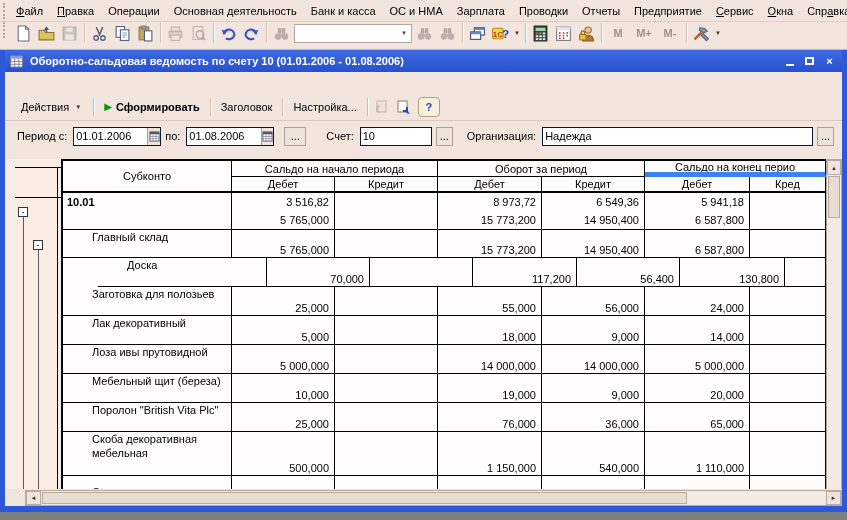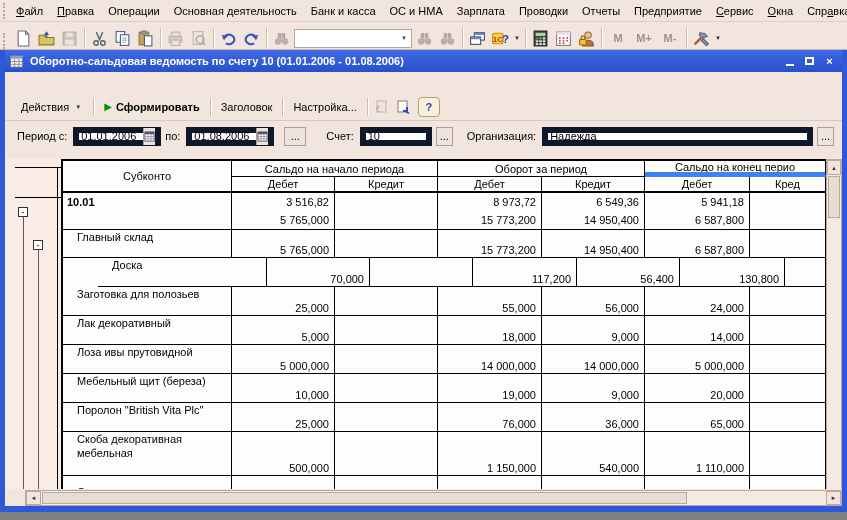--- a/index.html
+++ b/index.html
@@ -8,21 +8,21 @@
          background:var(--chrome,#f2e5de); }
 
   
   .menubar { height:22px; display:flex; align-items:center; padding-left:2px;
              background:var(--chrome,#f2e5de); border-bottom:1px solid #e0d0c8;}
   .grip { width:5px; height:16px; margin:0 4px 0 1px;
           border-left:2px dotted #b8a398; }
   .menu-item { padding:3px 7px; white-space:nowrap; cursor:default; }
   .menu-item u { text-decoration:underline; }
 
-  .toolbar { height:28px; display:flex; align-items:flex-end; padding-left:2px;
+  .toolbar { height:28px; display:flex; align-items:flex-start; padding-left:2px;
              background:var(--chrome,#f2e5de); border-bottom:1px solid #c9b6ac; }
   .tb-btn { width:23px; height:22px; display:flex; align-items:center; justify-content:center; }
   .tb-btn svg { width:17px; height:17px; }
   .tb-btn.disabled { opacity:.55; filter:grayscale(.4); }
   .tb-sep { width:1px; height:20px; background:#cdbab0; margin:0 3px; box-shadow:1px 0 0 #fff; }
   .tb-mem { width:26px; height:22px; display:flex; align-items:center; justify-content:center;
             color:#a19086; font-weight:bold; }
   .tb-combo { width:118px; height:19px; background:#fff; border:1px solid #b4a69c;
               display:flex; align-items:center; margin:0 1px; }
   .tb-combo .arrow { margin-left:auto; width:14px; text-align:center; font-size:6px; color:#444; }
@@ -49,21 +49,21 @@
   .play { color:var(--green,#009900); font-size:10px; }
   .bold { font-weight:bold; }
   .rt-icon { width:22px; height:20px; display:flex; align-items:center; justify-content:center; }
   .rt-icon svg { width:16px; height:16px; }
   .help-btn { width:22px; height:20px; border:1px solid #b0a078; border-radius:4px;
               background:#f7f0da; color:#2040c0; font-weight:bold; text-align:center;
               line-height:18px; margin-left:4px; }
 
   .filterrow { height:30px; display:flex; align-items:center; padding:0 8px 0 12px; gap:4px; }
   .f-label { white-space:nowrap; margin-right:2px; }
-  .f-input { height:19px; background:#fff; border:6px solid #0f172a; display:flex; align-items:center; }
+  .f-input { height:19px; background:#fff; border:1px solid #0f172a; display:flex; align-items:center; }
   .f-input input { border:0; outline:0; background:transparent; font:inherit; width:100%;
                    padding:0 2px; }
   .cal-btn { width:15px; height:17px; border-left:1px solid #a9a098; background:#efe4dc;
              display:flex; align-items:center; justify-content:center; }
   .cal-btn svg { width:11px; height:11px; }
   .dots-btn { width:22px; height:19px; border:1px solid #a9a098; background:#efe4dc;
               text-align:center; line-height:16px; }
   .sm-dots { width:17px; }
 
   
@@ -84,21 +84,21 @@
   .hc-sub { grid-row:1/3; grid-column:1; }
   .hg1 { grid-row:1; grid-column:2/4; border-bottom:1px solid #000; }
   .hg2 { grid-row:1; grid-column:4/6; border-bottom:1px solid #000; }
   .hg3 { grid-row:1; grid-column:6/8; border-bottom:5px solid #3b82f6; }
   .hs { grid-row:2; }
   .trow { display:grid; grid-template-columns:169px 103px 103px 104px 103px 105px minmax(40px,1fr);
           border-bottom:1px solid #000; overflow:hidden; }
   .tcell { border-right:1px solid #000; display:flex; flex-direction:column; overflow:hidden; }
   .tline { flex:1; display:flex; align-items:center; white-space:nowrap; }
   .tcell.num .tline { justify-content:flex-end; padding-right:5px; }
-  .tcell.label .tline { padding-left:14px; }
+  .tcell.label .tline { padding-left:29px; }
   .trow.root .tcell.label .tline { padding-left:4px; font-weight:bold; }
 
   
   .vscroll { width:16px; flex:none; height:347px; display:flex; flex-direction:column;
              background:#f3eae3; border:1px solid #b9a99e; }
   .sb-btn { height:15px; width:100%; background:#f0e4dc; border:1px solid #b9a99e;
             font-size:6px; color:#333; display:flex; align-items:center; justify-content:center; flex:none; }
   .vscroll .sb-thumb { height:42px; margin:1px; background:#e9dcd3; border:1px solid #b9a99e; }
   .vscroll .sb-track { flex:1; }
   .hscroll { height:16px; margin:1px 0 0 20px; display:flex; background:#f3eae3;

